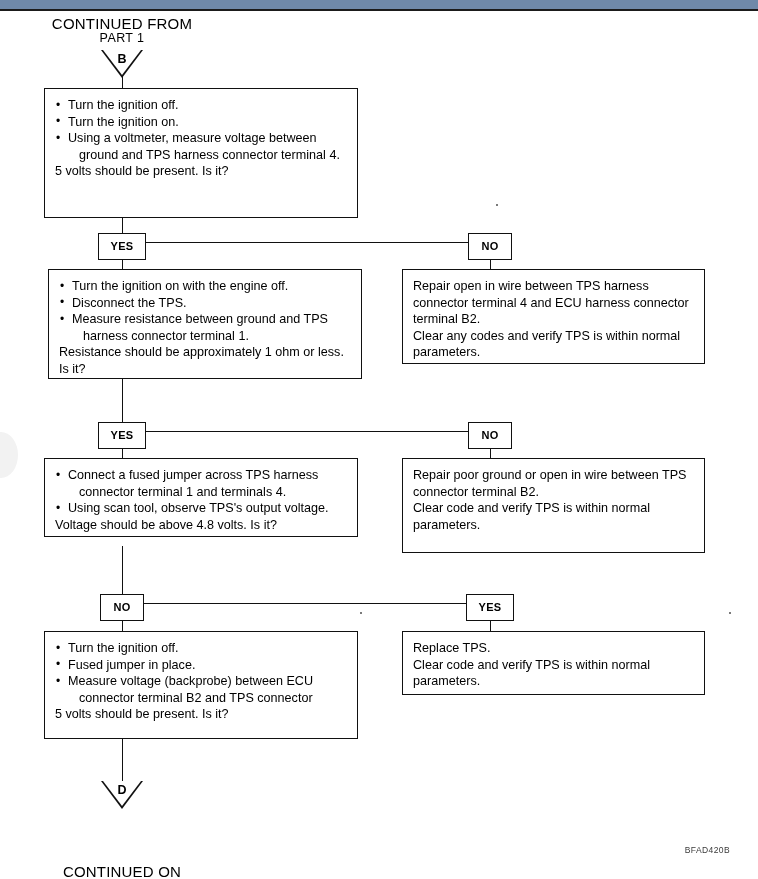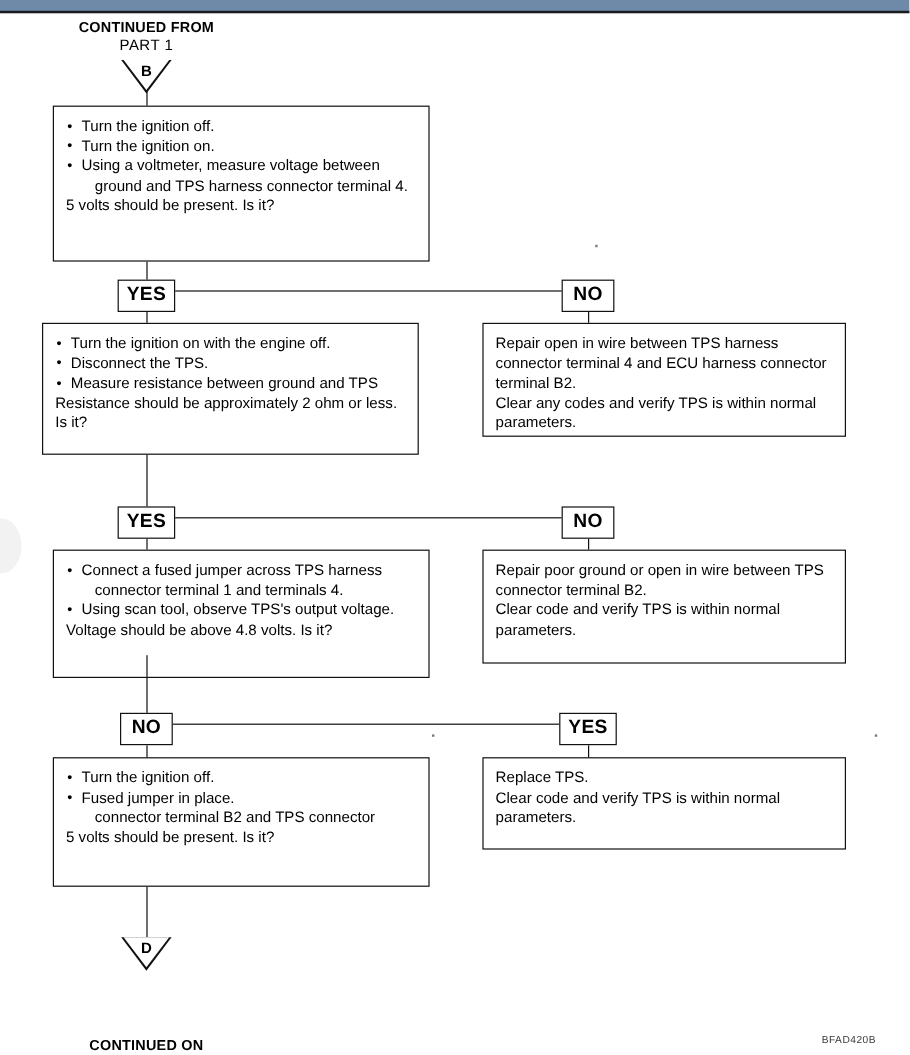--- a/index.html
+++ b/index.html
@@ -33,22 +33,22 @@
   }
 
   
   .caption {
     position: absolute;
     text-align: center;
     line-height: 15px;
   }
   .caption .line1 {
     display: block;
-    font-size: 12px;
-    font-weight: bold;
+    font-size: 15px;
+    font-weight: normal;
     letter-spacing: 0.2px;
   }
   .caption .line2 {
     display: block;
     font-size: 12.5px;
     font-weight: normal;
     letter-spacing: 0.4px;
   }
 
   
@@ -86,21 +86,21 @@
     font-size: 12.6px;
     line-height: 16.5px;
   }
 
   
   .tag {
     position: absolute;
     border: 1.7px solid #111111;
     background: #ffffff;
     box-sizing: border-box;
-    font-size: 16px;
+    font-size: 11px;
     font-weight: bold;
     letter-spacing: 0.3px;
     text-align: center;
     line-height: 24px;
     height: 27px;
     z-index: 4;
   }
 
   
   .vline {
@@ -146,21 +146,21 @@
     text-align: center;
     font-size: 12.5px;
     font-weight: bold;
     line-height: 14px;
   }
 
   
   #ref-code {
     position: absolute;
     right: 28px;
-    bottom: 8px;
+    bottom: 24px;
     font-size: 8.5px;
     letter-spacing: 0.4px;
     color: #3a3a3a;
     font-family: "Liberation Sans", sans-serif;
   }
 
   
   .artifact {
     position: absolute;
     border-radius: 50%;
@@ -212,27 +212,28 @@
   <div class="hline" style="left:122px; top:242px; width:368px;"></div>
   <div class="vline" style="left:490px; top:242px; height:8px;"></div>
   <div class="vline" style="left:122px; top:242px; height:8px;"></div>
 
   <div class="tag" style="left:98px; top:233px; width:48px;">YES</div>
   <div class="tag" style="left:468px; top:233px; width:44px;">NO</div>
 
   <div class="vline" style="left:122px; top:260px; height:9px;"></div>
   <div class="vline" style="left:490px; top:260px; height:9px;"></div>
 
-  <div class="box" style="left:35px; top:269px; width:314px; height:110px;">
+  <div class="box" style="left:48px; top:269px; width:314px; height:110px;">
     <ul class="blines">
       <li>Turn the ignition on with the engine off.</li>
       <li>Disconnect the TPS.</li>
       <li>Measure resistance between ground and TPS</li>
+      <li class="indent">harness connector terminal 1.</li>
     </ul>
-    <div class="plain">Resistance should be approximately 2 ohm or less.</div>
+    <div class="plain">Resistance should be approximately 1 ohm or less.</div>
     <div class="plain">Is it?</div>
   </div>
 
   <div class="box" style="left:402px; top:269px; width:303px; height:95px;">
     <div class="plain">Repair open in wire between TPS harness</div>
     <div class="plain">connector terminal 4 and ECU harness connector</div>
     <div class="plain">terminal B2.</div>
     <div class="plain">Clear any codes and verify TPS is within normal</div>
     <div class="plain">parameters.</div>
   </div>
@@ -241,21 +242,21 @@
   <div class="hline" style="left:122px; top:431px; width:368px;"></div>
   <div class="vline" style="left:490px; top:431px; height:8px;"></div>
   <div class="vline" style="left:122px; top:431px; height:8px;"></div>
 
   <div class="tag" style="left:98px; top:422px; width:48px;">YES</div>
   <div class="tag" style="left:468px; top:422px; width:44px;">NO</div>
 
   <div class="vline" style="left:122px; top:449px; height:9px;"></div>
   <div class="vline" style="left:490px; top:449px; height:9px;"></div>
 
-  <div class="box" style="left:44px; top:458px; width:314px; height:107px;">
+  <div class="box" style="left:44px; top:458px; width:314px; height:79px;">
     <ul class="blines">
       <li>Connect a fused jumper across TPS harness</li>
       <li class="indent">connector terminal 1 and terminals 4.</li>
       <li>Using scan tool, observe TPS's output voltage.</li>
     </ul>
     <div class="plain">Voltage should be above 4.8 volts. Is it?</div>
   </div>
 
   <div class="box" style="left:402px; top:458px; width:303px; height:95px;">
     <div class="plain">Repair poor ground or open in wire between TPS</div>
@@ -272,26 +273,27 @@
   <div class="tag" style="left:100px; top:594px; width:44px;">NO</div>
   <div class="tag" style="left:466px; top:594px; width:48px;">YES</div>
 
   <div class="vline" style="left:122px; top:621px; height:10px;"></div>
   <div class="vline" style="left:490px; top:621px; height:10px;"></div>
 
   <div class="box" style="left:44px; top:631px; width:314px; height:108px;">
     <ul class="blines">
       <li>Turn the ignition off.</li>
       <li>Fused jumper in place.</li>
+      <li>Measure voltage (backprobe) between ECU</li>
       <li class="indent">connector terminal B2 and TPS connector</li>
     </ul>
     <div class="plain">5 volts should be present. Is it?</div>
   </div>
 
-  <div class="box" style="left:402px; top:631px; width:303px; height:77px;">
+  <div class="box" style="left:402px; top:631px; width:303px; height:64px;">
     <div class="plain">Replace TPS.</div>
     <div class="plain">Clear code and verify TPS is within normal</div>
     <div class="plain">parameters.</div>
   </div>
 
   <div class="vline" style="left:122px; top:739px; height:42px;"></div>
 
   <div class="connector" style="left:101px; top:781px;">
     <span class="tri"></span>
     <span class="tri-inner"></span>

